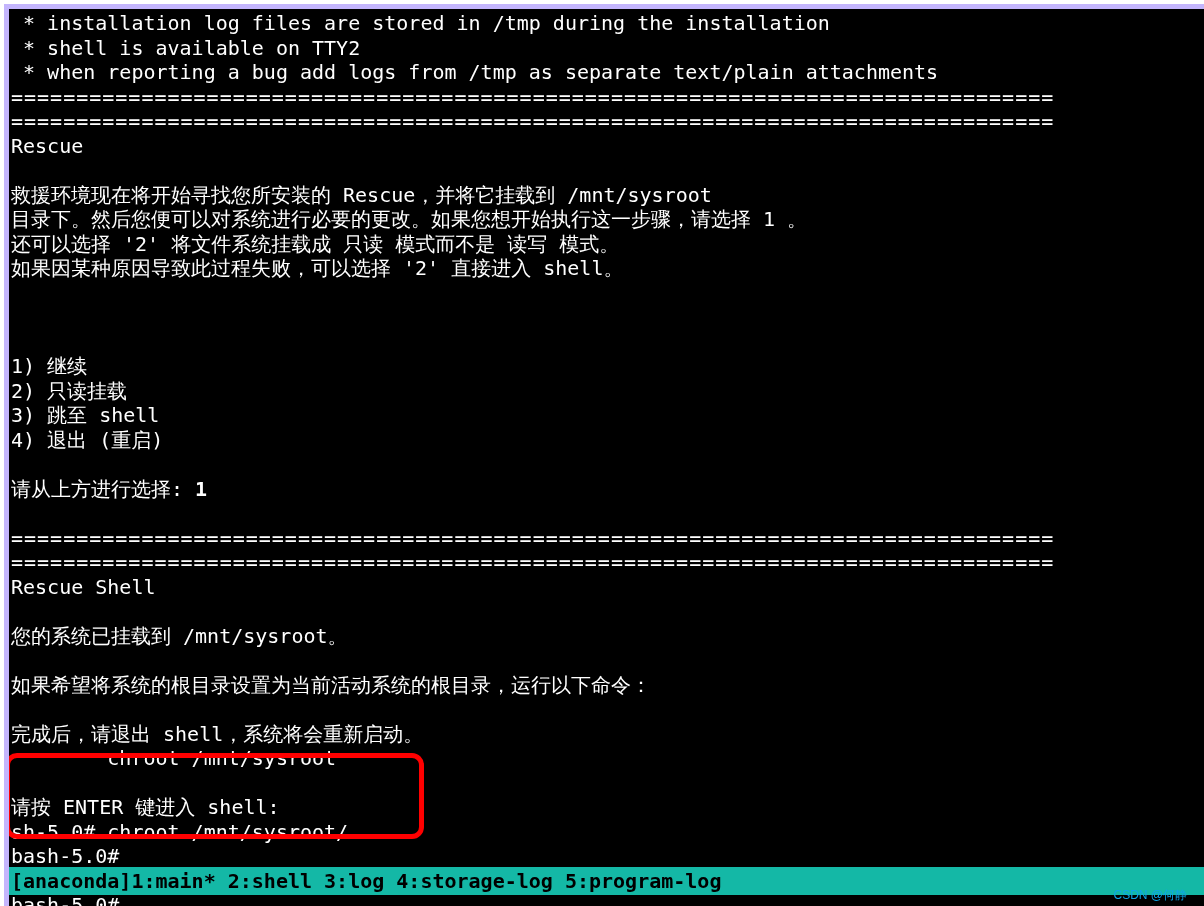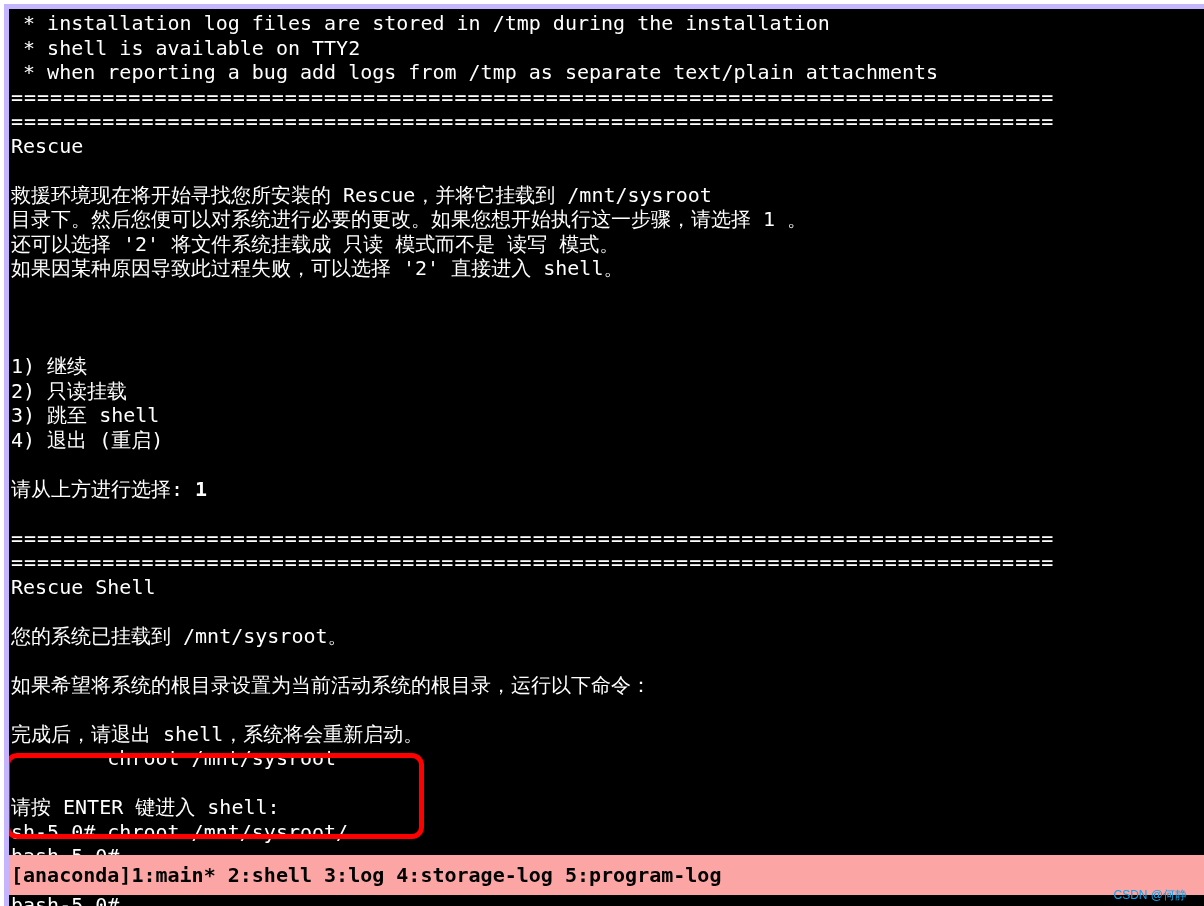--- a/index.html
+++ b/index.html
@@ -42,22 +42,22 @@
     left: -4px;
     top: 744px;
     width: 409px;
     height: 76px;
   }
   .statusbar {
     position: absolute;
     left: 0;
     right: 0;
     bottom: 12px;
-    height: 40px;
-    background: #fca5a5;
+    height: 28px;
+    background: #14b8a6;
     color: #000;
     font-weight: bold;
     display: flex;
     align-items: center;
     padding-left: 2px;
     font-size: 20px;
   }
   .statusbar .right {
     position: absolute;
     right: 6px;

